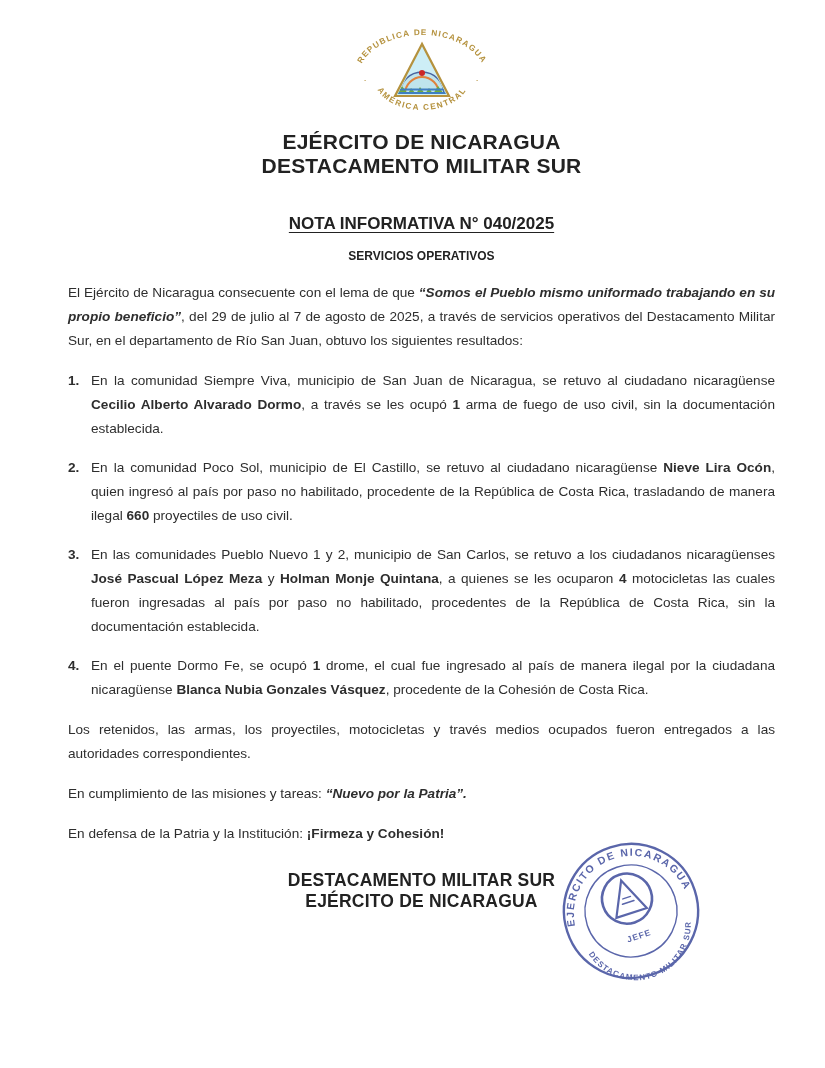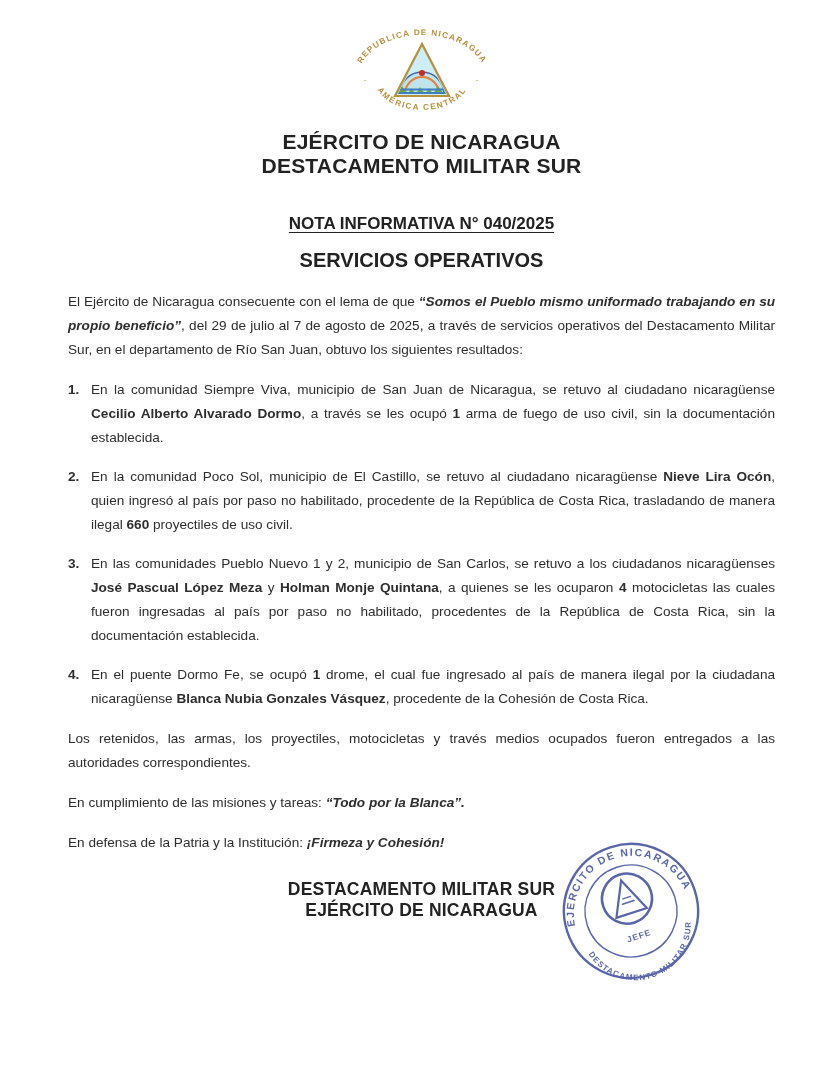--- a/index.html
+++ b/index.html
@@ -34,21 +34,21 @@
     color: #222222;
     font-size: 17px;
     margin-top: 36px;
     text-decoration: underline;
     text-underline-offset: 3px;
   }
   .section-title {
     text-align: center;
     font-weight: bold;
     color: #222222;
-    font-size: 20px;
+    font-size: 12px;
     margin-top: 15px;
   }
   .body-text {
     font-size: 13.6px;
     line-height: 24px;
     text-align: justify;
   }
   .intro { margin-top: 18px; }
   .list { margin-top: 16px; }
   .list-item {
@@ -144,22 +144,22 @@
         <span class="item-num body-text">3.</span>
         <div class="item-body body-text"><span>En las comunidades Pueblo Nuevo 1 y 2, municipio de San Carlos, se retuvo a los ciudadanos nicaragüenses </span><span style="font-weight: bold;">José Pascual López Meza</span><span> y </span><span style="font-weight: bold;">Holman Monje Quintana</span><span>, a quienes se les ocuparon </span><span style="font-weight: bold;">4</span><span> motocicletas las cuales fueron ingresadas al país por paso no habilitado, procedentes de la República de Costa Rica, sin la documentación establecida.</span></div>
       </div>
       <div class="list-item">
         <span class="item-num body-text">4.</span>
         <div class="item-body body-text"><span>En el puente Dormo Fe, se ocupó </span><span style="font-weight: bold;">1</span><span> drome, el cual fue ingresado al país de manera ilegal por la ciudadana nicaragüense </span><span style="font-weight: bold;">Blanca Nubia Gonzales Vásquez</span><span>, procedente de la Cohesión de Costa Rica.</span></div>
       </div>
     </div>
 
     <p class="body-text closing-p"><span>Los retenidos, las armas, los proyectiles, motocicletas y través medios ocupados fueron entregados a las autoridades correspondientes.</span></p>
-    <p class="body-text closing-p"><span>En cumplimiento de las misiones y tareas: </span><span style="font-weight: bold; font-style: italic;">“Todo por la Blanca”.</span></p>
-    <p class="body-text closing-p"><span>En defensa de la Patria y la Institución: </span><span style="font-weight: bold; font-style: italic;">¡Firmeza y Cohesión!</span></p>
+    <p class="body-text closing-p"><span>En cumplimiento de las misiones y tareas: </span><span style="font-weight: bold; font-style: italic;">“Nuevo por la Patria”.</span></p>
+    <p class="body-text closing-p"><span>En defensa de la Patria y la Institución: </span><span style="font-weight: bold; ">¡Firmeza y Cohesión!</span></p>
 
     <div class="signature">
       <div>DESTACAMENTO MILITAR SUR</div>
       <div>EJÉRCITO DE NICARAGUA</div>
     </div>
   </div>
 
   <svg class="seal" viewBox="0 0 150 150">
     <defs>
       <path id="sealTop" d="M 17,78 A 58,58 0 1 1 133,78" fill="none"></path>

